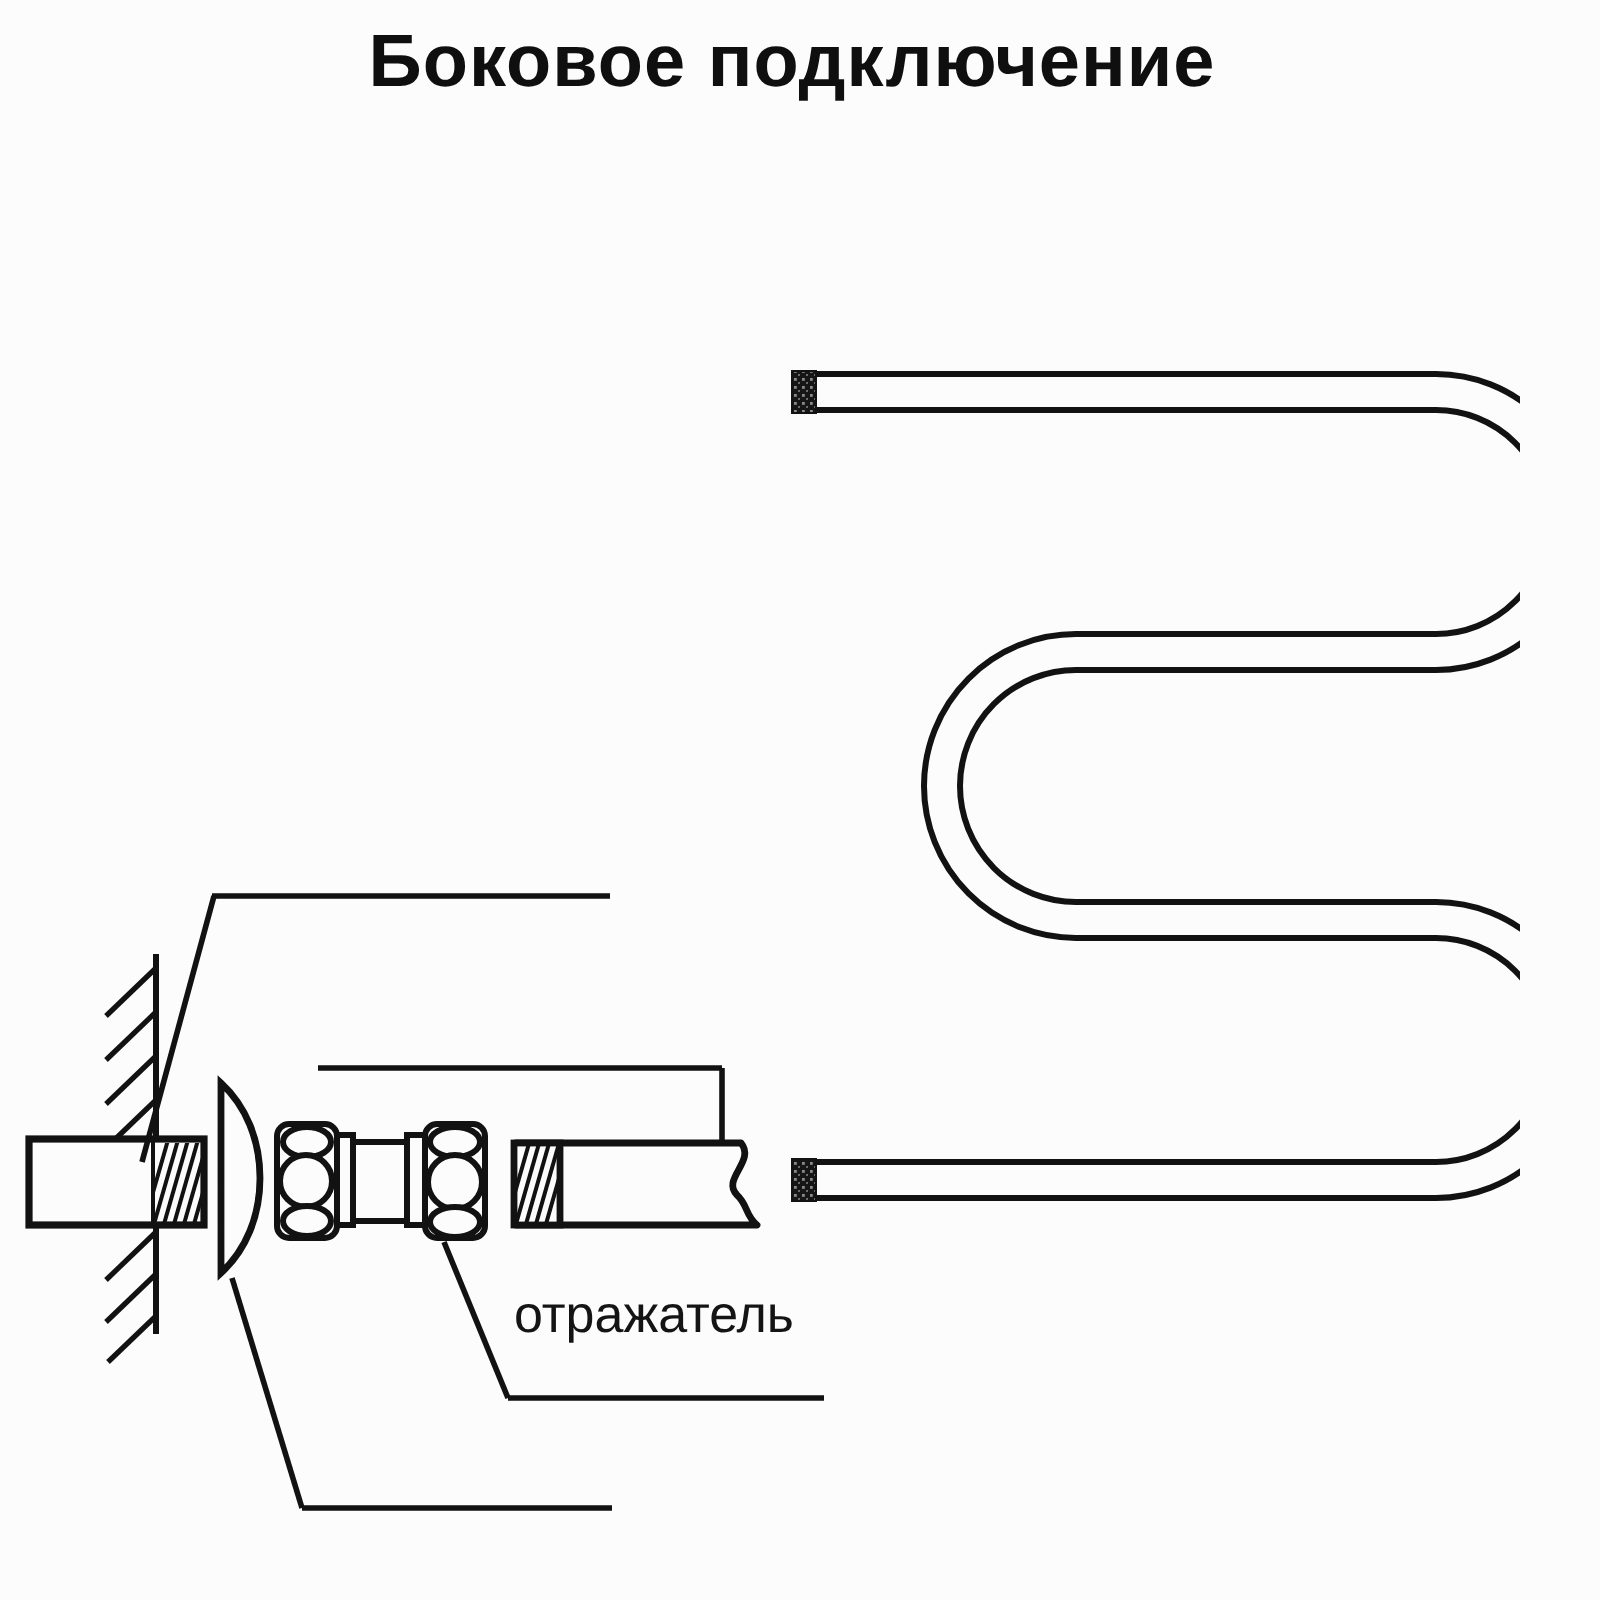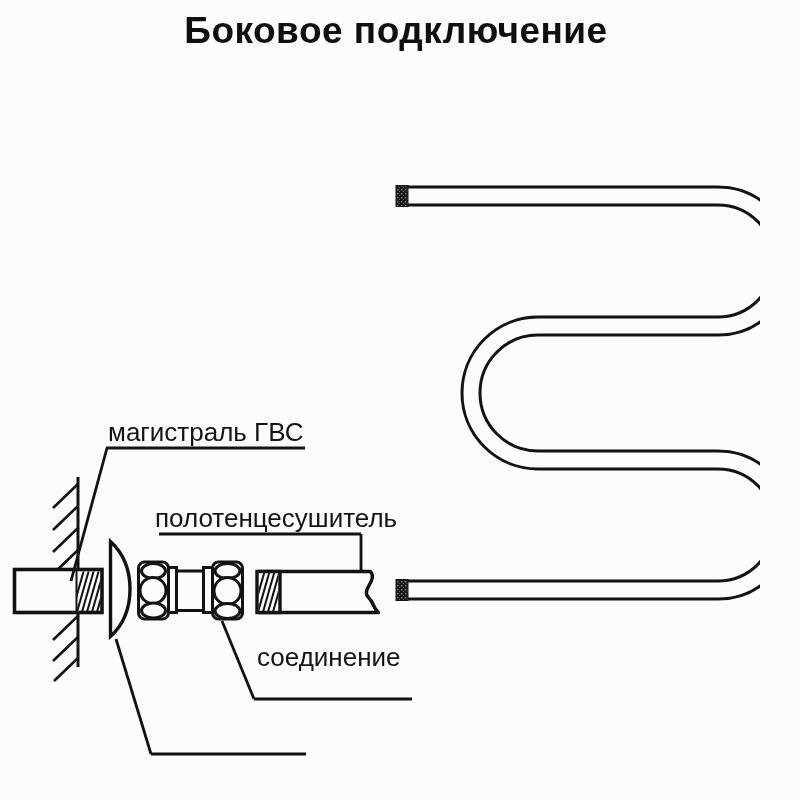--- a/index.html
+++ b/index.html
@@ -137,22 +137,20 @@
         <line x1="254" y1="699" x2="412" y2="699"></line>
         <line x1="254" y1="699" x2="222" y2="621"></line>
       </g>
       <g>
         <line x1="151" y1="754" x2="306" y2="754"></line>
         <line x1="151" y1="754" x2="116" y2="639"></line>
       </g>
     </g>
   </svg>
 
-  <div class="label" id="lbl-supply">магистраль ГВС</div>
 
-  <div class="label" id="lbl-towel">полотенцесушитель</div>
 
   <div class="label" id="lbl-connection">
-    <div>соединение</div>
+    <div>отражатель</div>
   </div>
 
 
 </div>
 
 </body></html>

